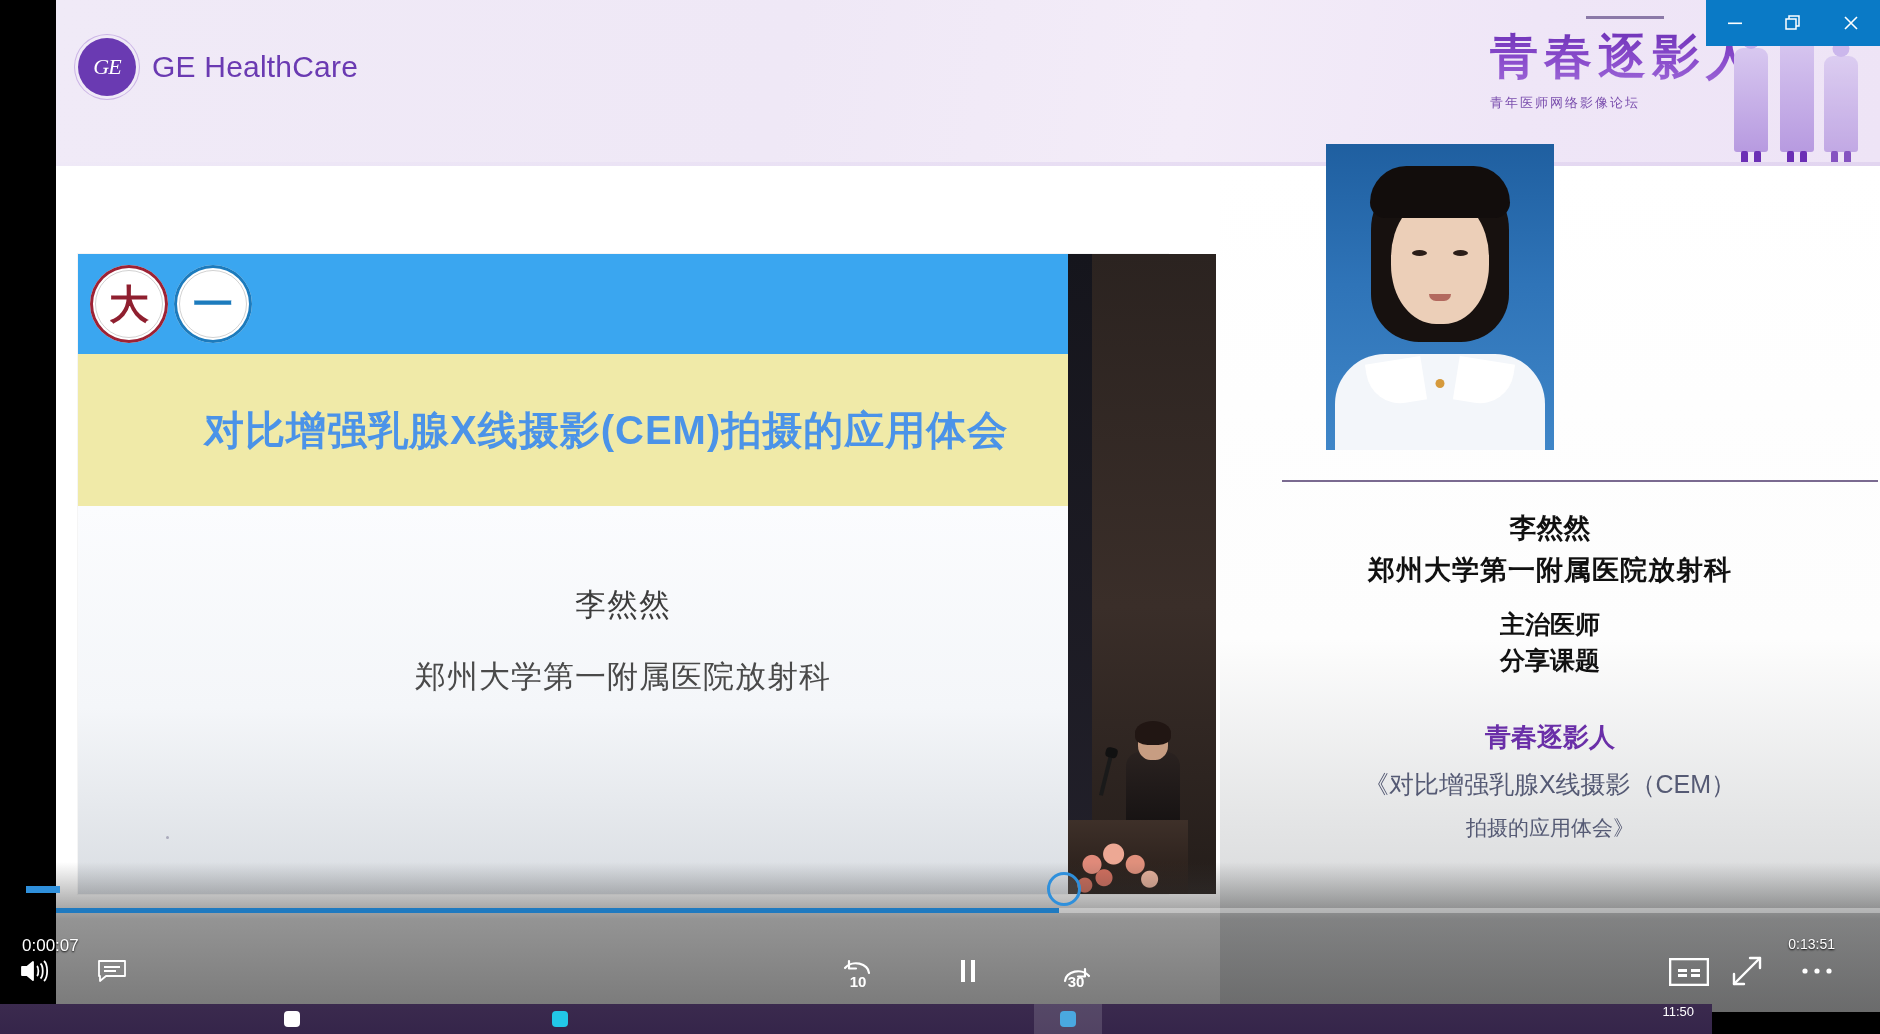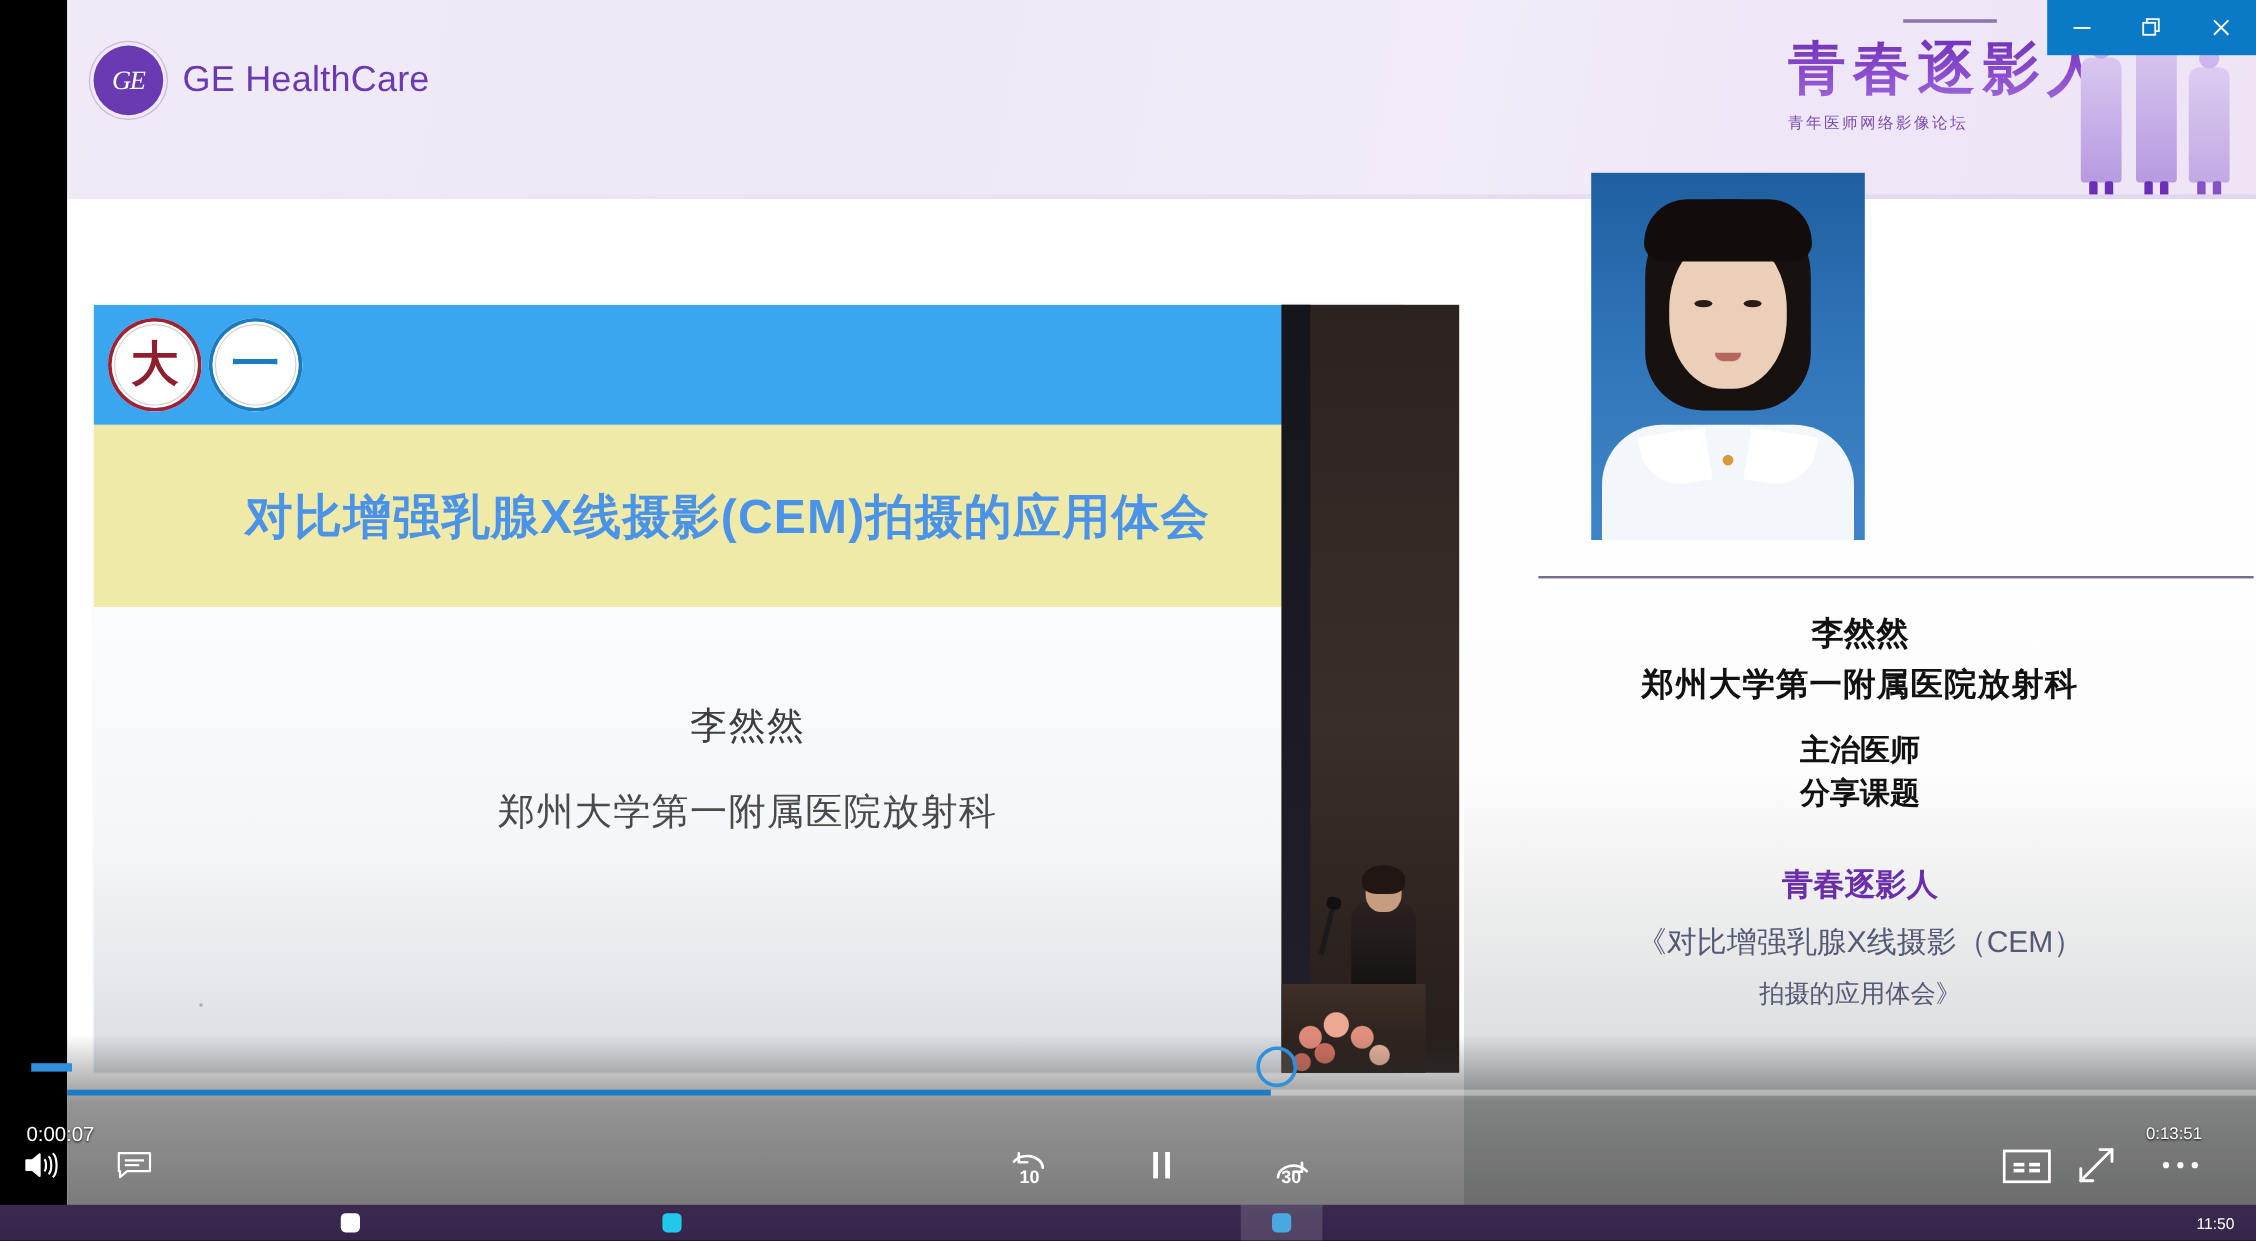--- a/index.html
+++ b/index.html
@@ -154,22 +154,22 @@
   .ic-cc     { right:168px; bottom:6px; width:46px; height:40px; }
   .ic-expand { right:110px; bottom:4px; width:46px; height:46px; }
   .ic-more   { right:40px;  bottom:4px; width:46px; height:46px; }
   .skip-num { position:absolute; left:50%; transform:translateX(-50%); bottom:4px; font-size:15px; font-weight:700; color:#fff; }
 
   
   .wincap { position:absolute; right:0; top:0; width:174px; height:46px; background:#0a7ac6; display:flex; }
   .wincap .wbtn { flex:1; display:flex; align-items:center; justify-content:center; color:#fff; cursor:pointer; }
 
   
-  .taskbar { position:absolute; left:0; bottom:0; width:1880px; height:30px;
-             background:linear-gradient(180deg,#3b2a4e,#35254a); display:flex; align-items:center;padding-left:28px; }
+  .taskbar { position:absolute; left:0; bottom:0; width:1712px; height:30px;
+             background:linear-gradient(180deg,#3b2a4e,#35254a); display:flex; align-items:flex-start;padding-left:28px; }
   .tb-item { width:68px; height:30px; display:flex; align-items:center; justify-content:center; position:relative; cursor:pointer; }
   .tb-item.active { background:rgba(255,255,255,.14); }
   .tb-dot { width:16px; height:16px; border-radius:4px; }
   .tb-clock { position:absolute; right:18px; color:#fff; font-size:13px; }
 
   
   .gutter { position:absolute; left:0; top:0; width:56px; height:1012px; background:#000; }
 </style>
 </head>
 <body>

